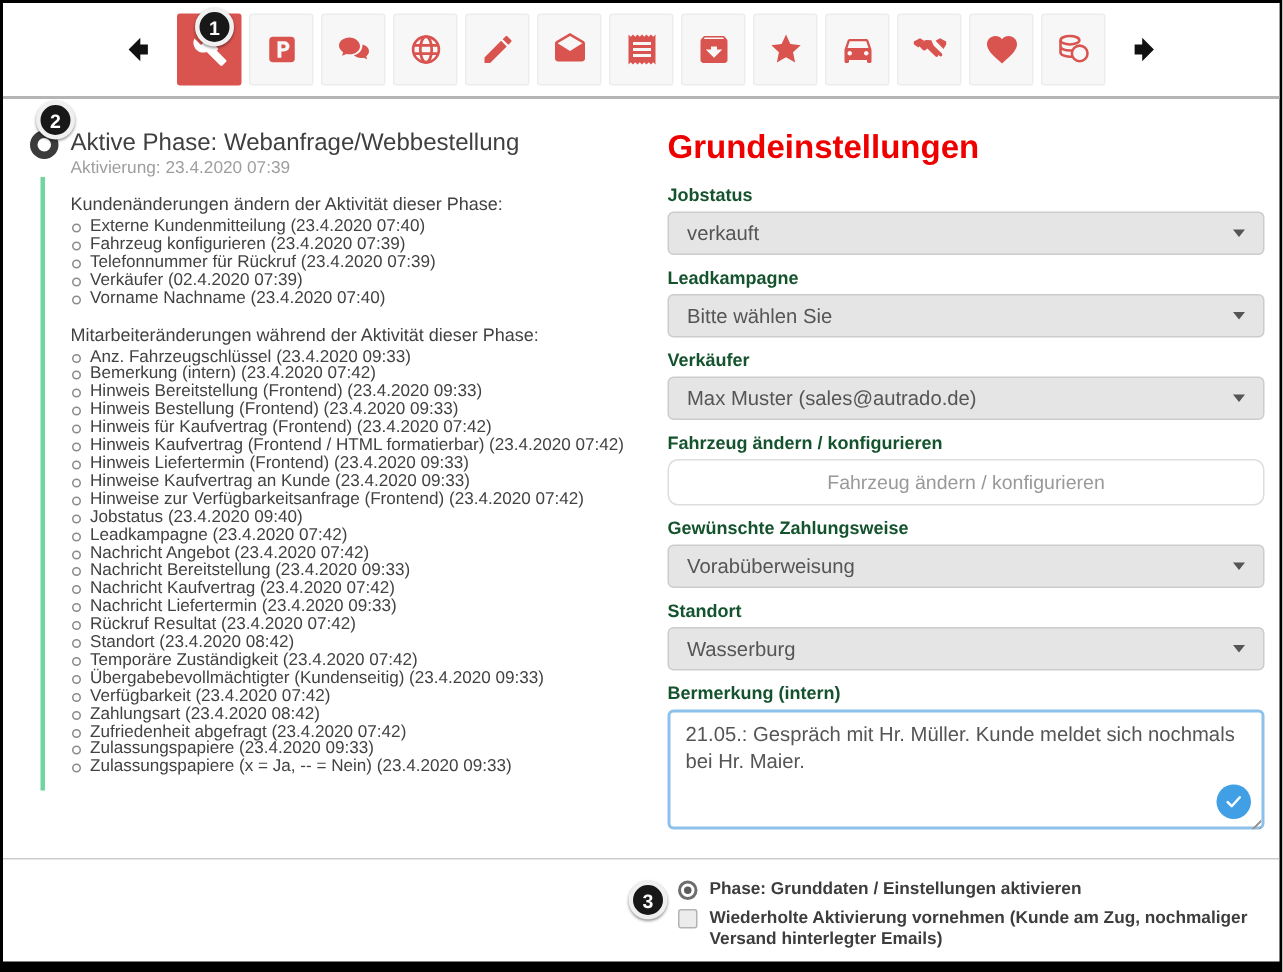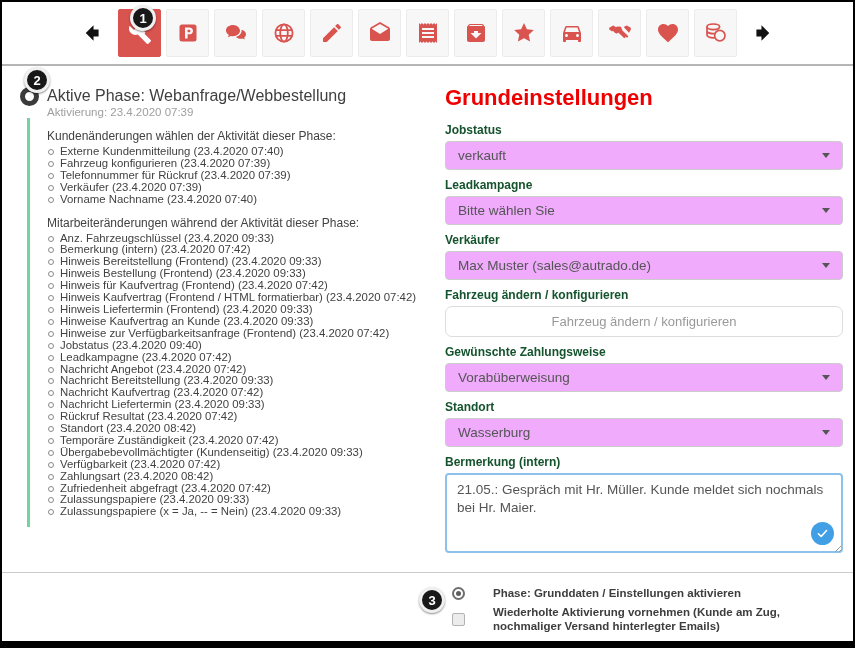--- a/index.html
+++ b/index.html
@@ -33,39 +33,39 @@
   .phase-body{margin-left:27px;}
   .list-heading{font-size:12px;color:#424242;margin:10px 0 3px;}
   ul.changes{margin:1px 0 0;padding:0;list-style:none;}
   ul.changes li{position:relative;padding-left:13px;font-size:11.4px;line-height:11.9px;color:#424242;white-space:nowrap;}
   ul.changes li::before{content:"";position:absolute;left:1px;top:3px;width:4px;height:4px;border:1px solid #8a8a8a;border-radius:50%;}
   
   .right-panel{position:absolute;left:443px;top:20px;width:398px;}
   .right-panel h1{margin:0 0 14px;font-size:22px;line-height:24px;font-weight:bold;color:#ef0000;}
   .field{margin-bottom:9px;}
   .flabel{font-size:12px;font-weight:bold;color:#14532d;line-height:13px;margin-bottom:4px;}
-  .select{height:29px;border:1px solid #ccc;border-radius:4px;background:#f0abfc;display:flex;align-items:center;
+  .select{height:29px;border:1px solid #ccc;border-radius:4px;background:#e5e5e5;display:flex;align-items:center;
     padding:0 12px;cursor:pointer;box-sizing:border-box;}
   .sval{flex:1;font-size:13.5px;color:#555;white-space:nowrap;overflow:hidden;}
   .caret{width:0;height:0;border-left:4px solid transparent;border-right:4px solid transparent;border-top:5px solid #555;}
   .action-btn{width:100%;height:31px;border:1px solid #ddd;border-radius:7px;background:#fff;color:#999;
     font-size:13px;font-family:"Liberation Sans",sans-serif;cursor:pointer;}
   .note-wrap{position:relative;}
   .note{width:100%;height:80px;box-sizing:border-box;border:2px solid #8cc1ec;border-radius:4px;resize:none;
     padding:6px 10px;font-size:13.5px;line-height:1.35;color:#555;font-family:"Liberation Sans",sans-serif;outline:none;}
   .note-check{position:absolute;right:9px;bottom:12px;width:23px;height:23px;border-radius:50%;background:#41a0e5;
     display:flex;align-items:center;justify-content:center;cursor:pointer;}
   .note-check svg{stroke:#fff;fill:none;stroke-width:3;stroke-linecap:round;stroke-linejoin:round;}
   .resize-handle{position:absolute;right:2px;bottom:5px;width:9px;height:9px;cursor:nwse-resize;
     background:repeating-linear-gradient(135deg,transparent 0 2px,#9a9a9a 2px 3px);
     clip-path:polygon(100% 0,100% 100%,0 100%);}
   .divider{position:absolute;left:0;right:0;top:506px;border-top:1px solid #ccc;}
   
   .options{position:absolute;left:450px;top:520px;width:382px;}
-  .opt{display:flex;align-items:center;margin-bottom:5px;cursor:default;gap:20px;}
+  .opt{display:flex;align-items:flex-start;margin-bottom:5px;cursor:default;}
   .opt-text{font-size:11.5px;font-weight:bold;color:#3d3d3d;line-height:14px;margin-left:8px;}
   .radio-sel{flex:0 0 auto;width:9px;height:9px;border:2px solid #6e6e6e;border-radius:50%;position:relative;background:#fff;cursor:pointer;margin-top:1px;}
   .radio-sel::after{content:"";position:absolute;left:2px;top:2px;width:5px;height:5px;border-radius:50%;background:#5c5c5c;}
   .cbox{flex:0 0 auto;width:11px;height:11px;border:1px solid #b3b3b3;border-radius:2px;background:#ececec;cursor:pointer;margin-top:1px;}
 </style>
 </head>
 <body>
 
 <div class="page">
 
@@ -164,27 +164,27 @@
 
     <div class="left-panel">
       <div class="phase-head">
         <span class="phase-radio"></span>
         <div class="phase-titles">
           <div class="phase-title">Aktive Phase: Webanfrage/Webbestellung</div>
           <div class="phase-sub">Aktivierung: 23.4.2020 07:39</div>
         </div>
       </div>
       <div class="phase-body">
-        <div class="list-heading">Kundenänderungen wählen der Aktivität dieser Phase:</div>
+        <div class="list-heading">Kundenänderungen ändern der Aktivität dieser Phase:</div>
         <ul class="changes">
 
         <li>Externe Kundenmitteilung (23.4.2020 07:40)</li>
             <li>Fahrzeug konfigurieren (23.4.2020 07:39)</li>
             <li>Telefonnummer für Rückruf (23.4.2020 07:39)</li>
-            <li>Verkäufer (23.4.2020 07:39)</li>
+            <li>Verkäufer (02.4.2020 07:39)</li>
             <li>Vorname Nachname (23.4.2020 07:40)</li>
           </ul>
         <div class="list-heading">Mitarbeiteränderungen während der Aktivität dieser Phase:</div>
         <ul class="changes">
 
         <li>Anz. Fahrzeugschlüssel (23.4.2020 09:33)</li>
             <li>Bemerkung (intern) (23.4.2020 07:42)</li>
             <li>Hinweis Bereitstellung (Frontend) (23.4.2020 09:33)</li>
             <li>Hinweis Bestellung (Frontend) (23.4.2020 09:33)</li>
             <li>Hinweis für Kaufvertrag (Frontend) (23.4.2020 07:42)</li>

